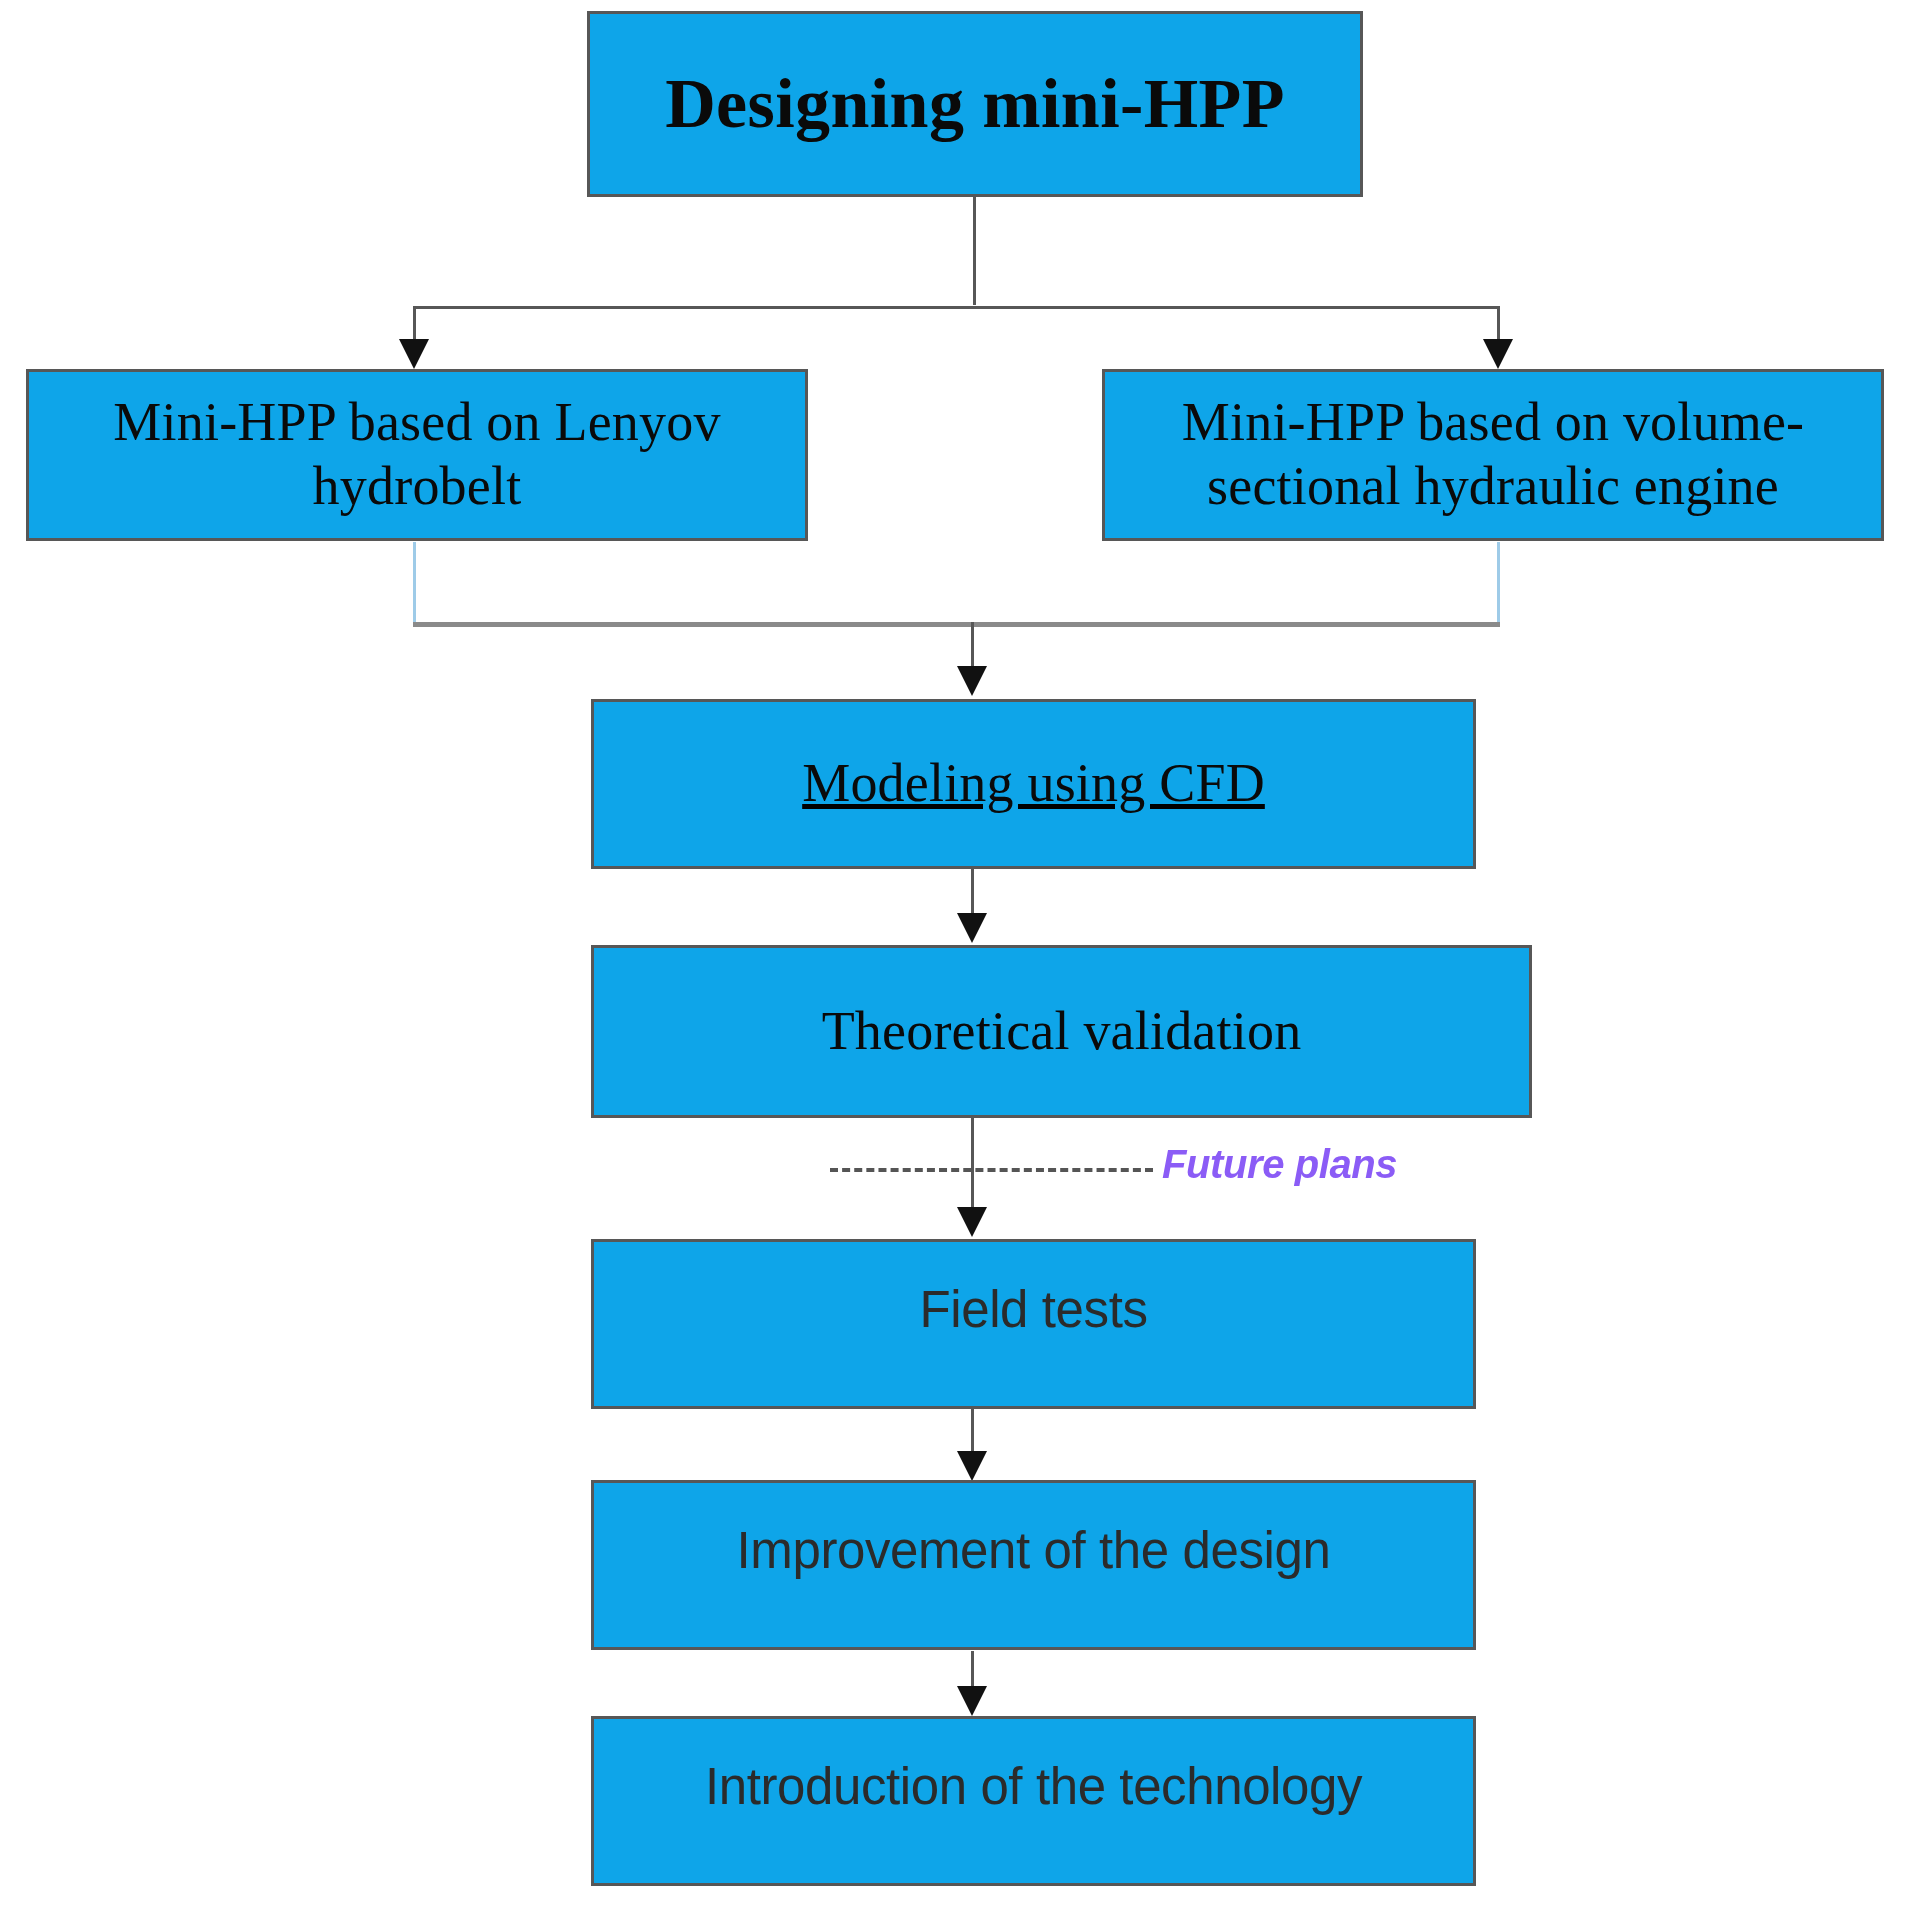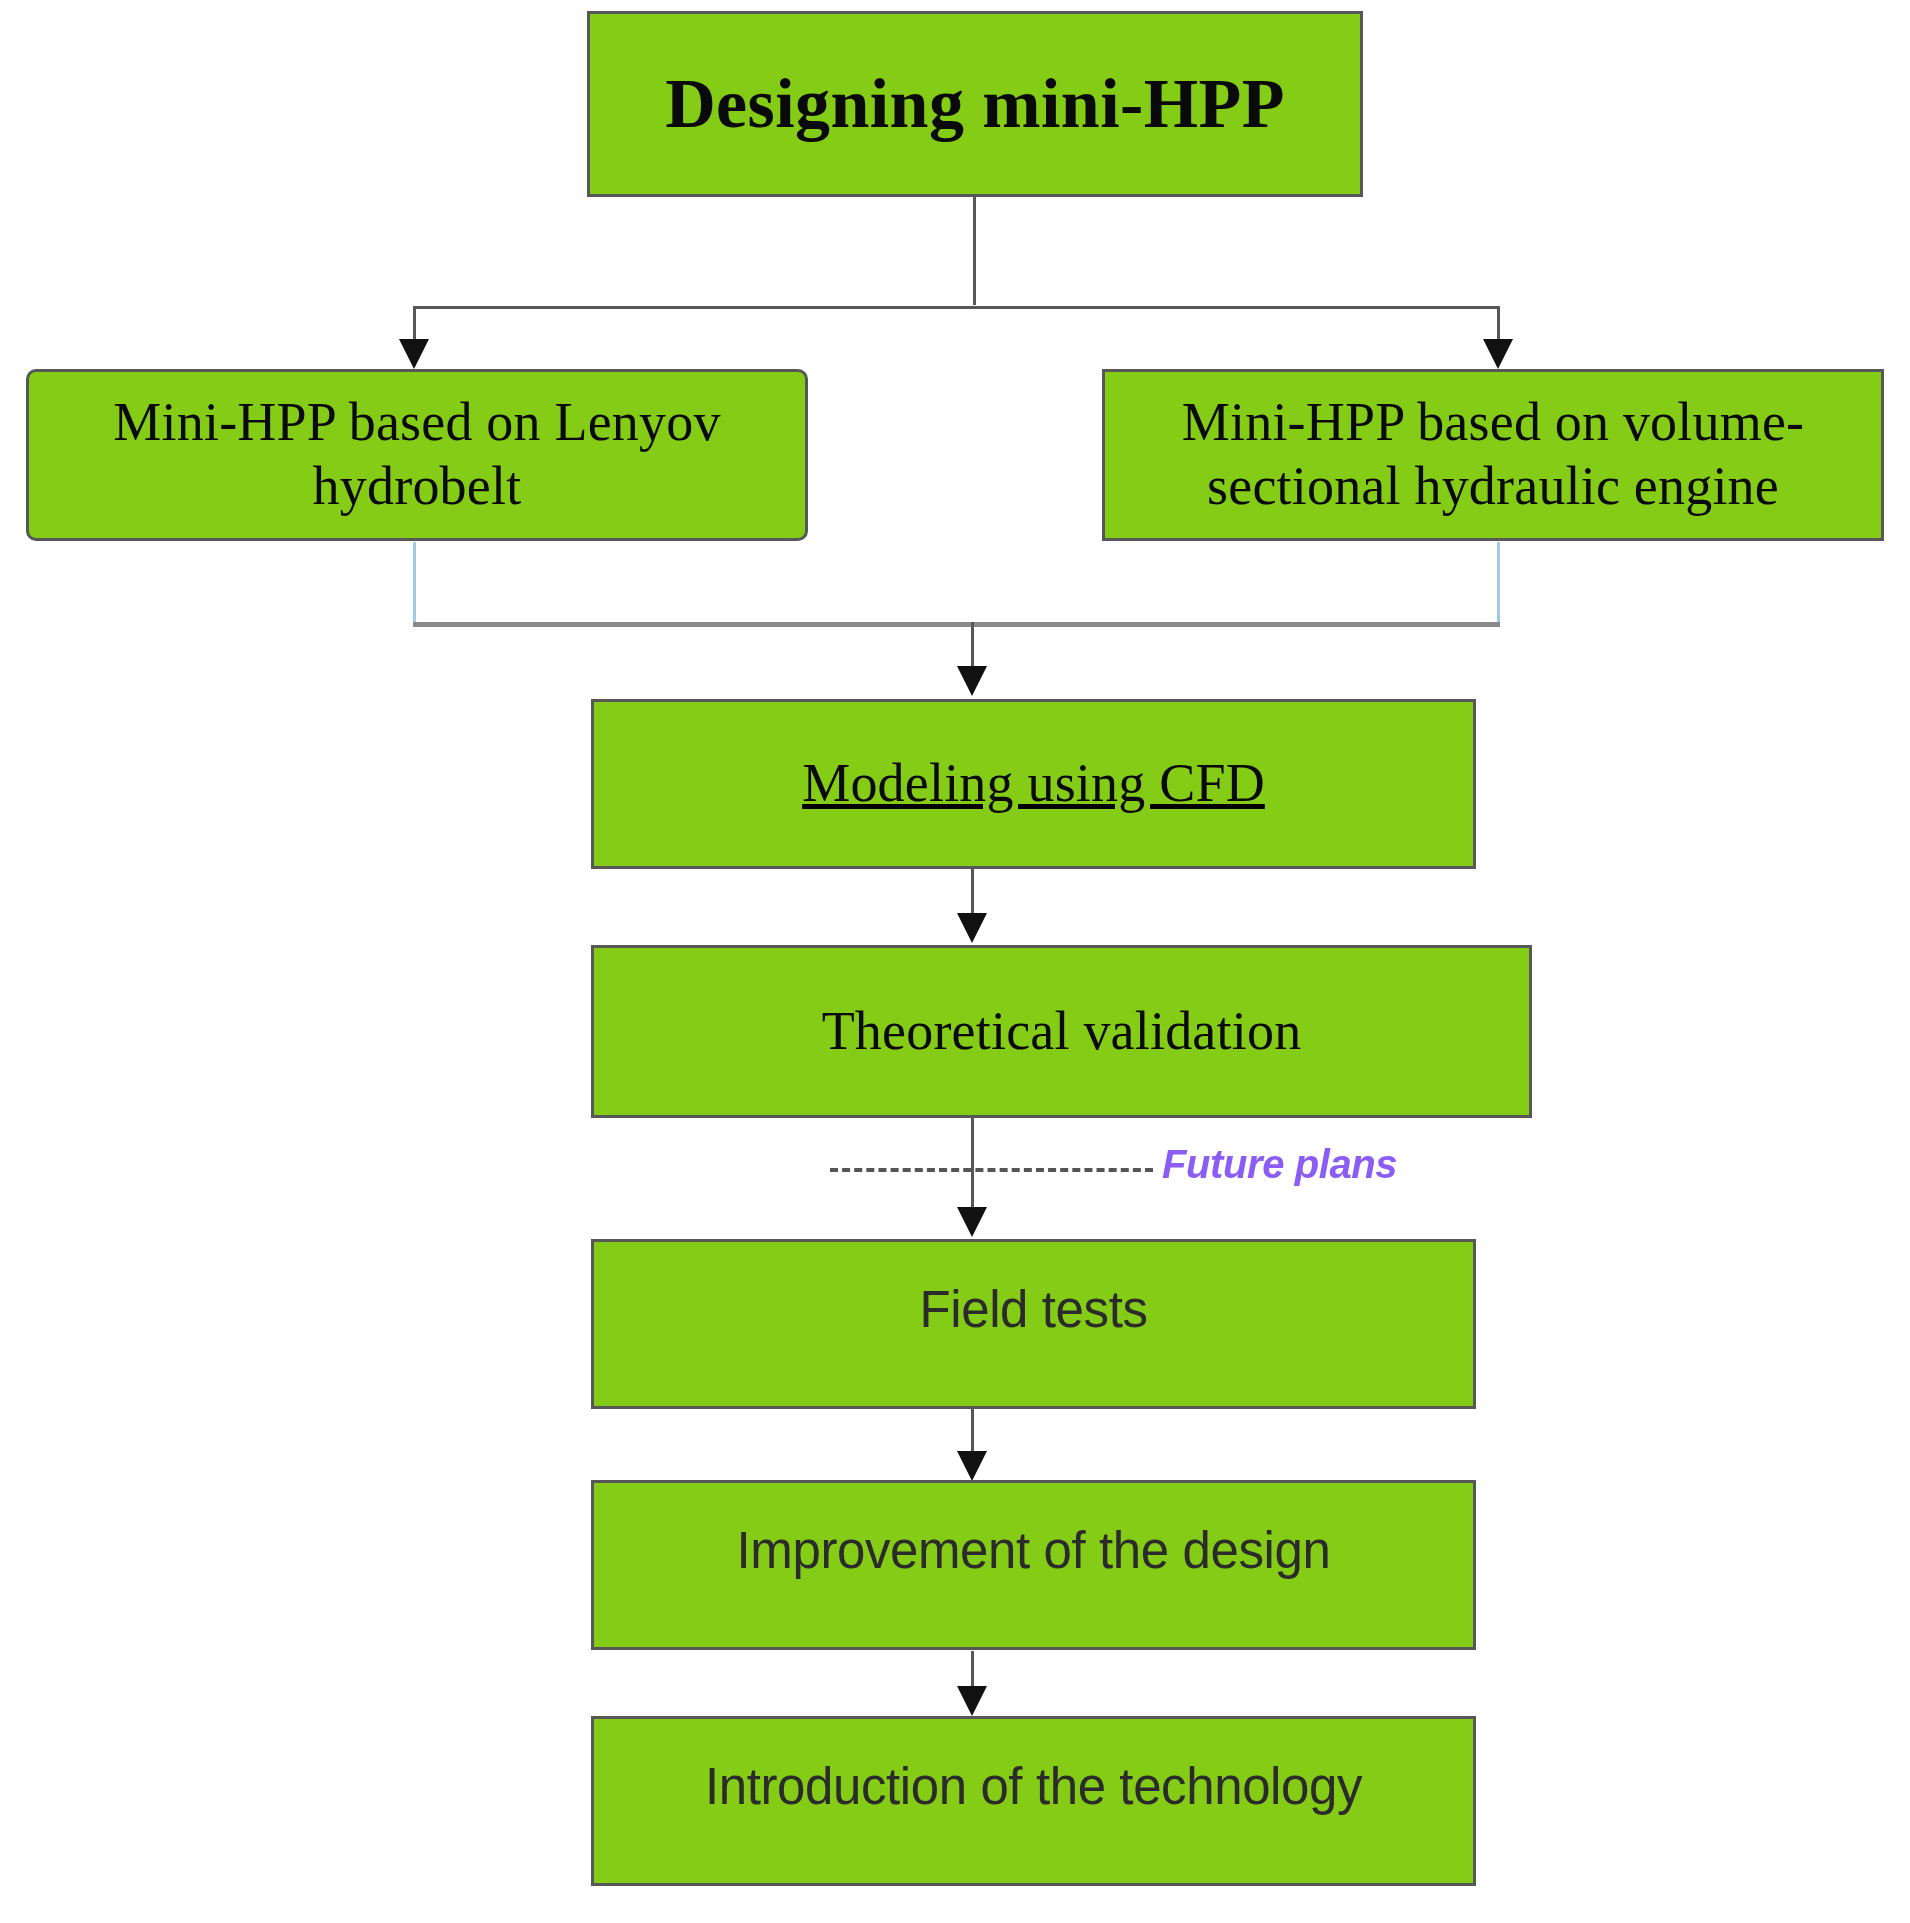--- a/index.html
+++ b/index.html
@@ -13,21 +13,21 @@
     height: 1923px;
     background: #ffffff;
     overflow: hidden;
     font-family: "Liberation Serif", serif;
   }
 
   
   .node {
     position: absolute;
     box-sizing: border-box;
-    background: #84cc16;
+    background: #0ea5e9;
     border: 3.5px solid #575757;
     display: flex;
     align-items: center;
     justify-content: center;
     text-align: center;
   }
   .node .node-label {
     display: block;
     width: 100%;
     padding: 0 21px;
@@ -116,21 +116,21 @@
   <div class="v-line" style="left:973px; top:197px; height:108px;"></div>
 
   <div class="h-line" style="left:413px; top:306px; width:1087px;"></div>
 
   <div class="v-line" style="left:413px; top:306px; height:35px;"></div>
   <div class="arrow-down" style="left:399px; top:339px;"></div>
 
   <div class="v-line" style="left:1497px; top:306px; height:35px;"></div>
   <div class="arrow-down" style="left:1483px; top:339px;"></div>
 
-  <div class="node serif" style="left:26px; top:369px; width:782px; height:172px;border-radius:10px;">
+  <div class="node serif" style="left:26px; top:369px; width:782px; height:172px;">
     <span class="node-label">Mini-HPP based on Lenyov hydrobelt</span>
   </div>
 
   <div class="node serif" style="left:1102px; top:369px; width:782px; height:172px;">
     <span class="node-label">Mini-HPP based on volume-sectional hydraulic engine</span>
   </div>
 
   <div class="v-line-blue" style="left:413px; top:542px; height:84px;"></div>
   <div class="v-line-blue" style="left:1497px; top:542px; height:84px;"></div>
   <div class="h-line-merge" style="left:413px; top:622px; width:1087px;"></div>

